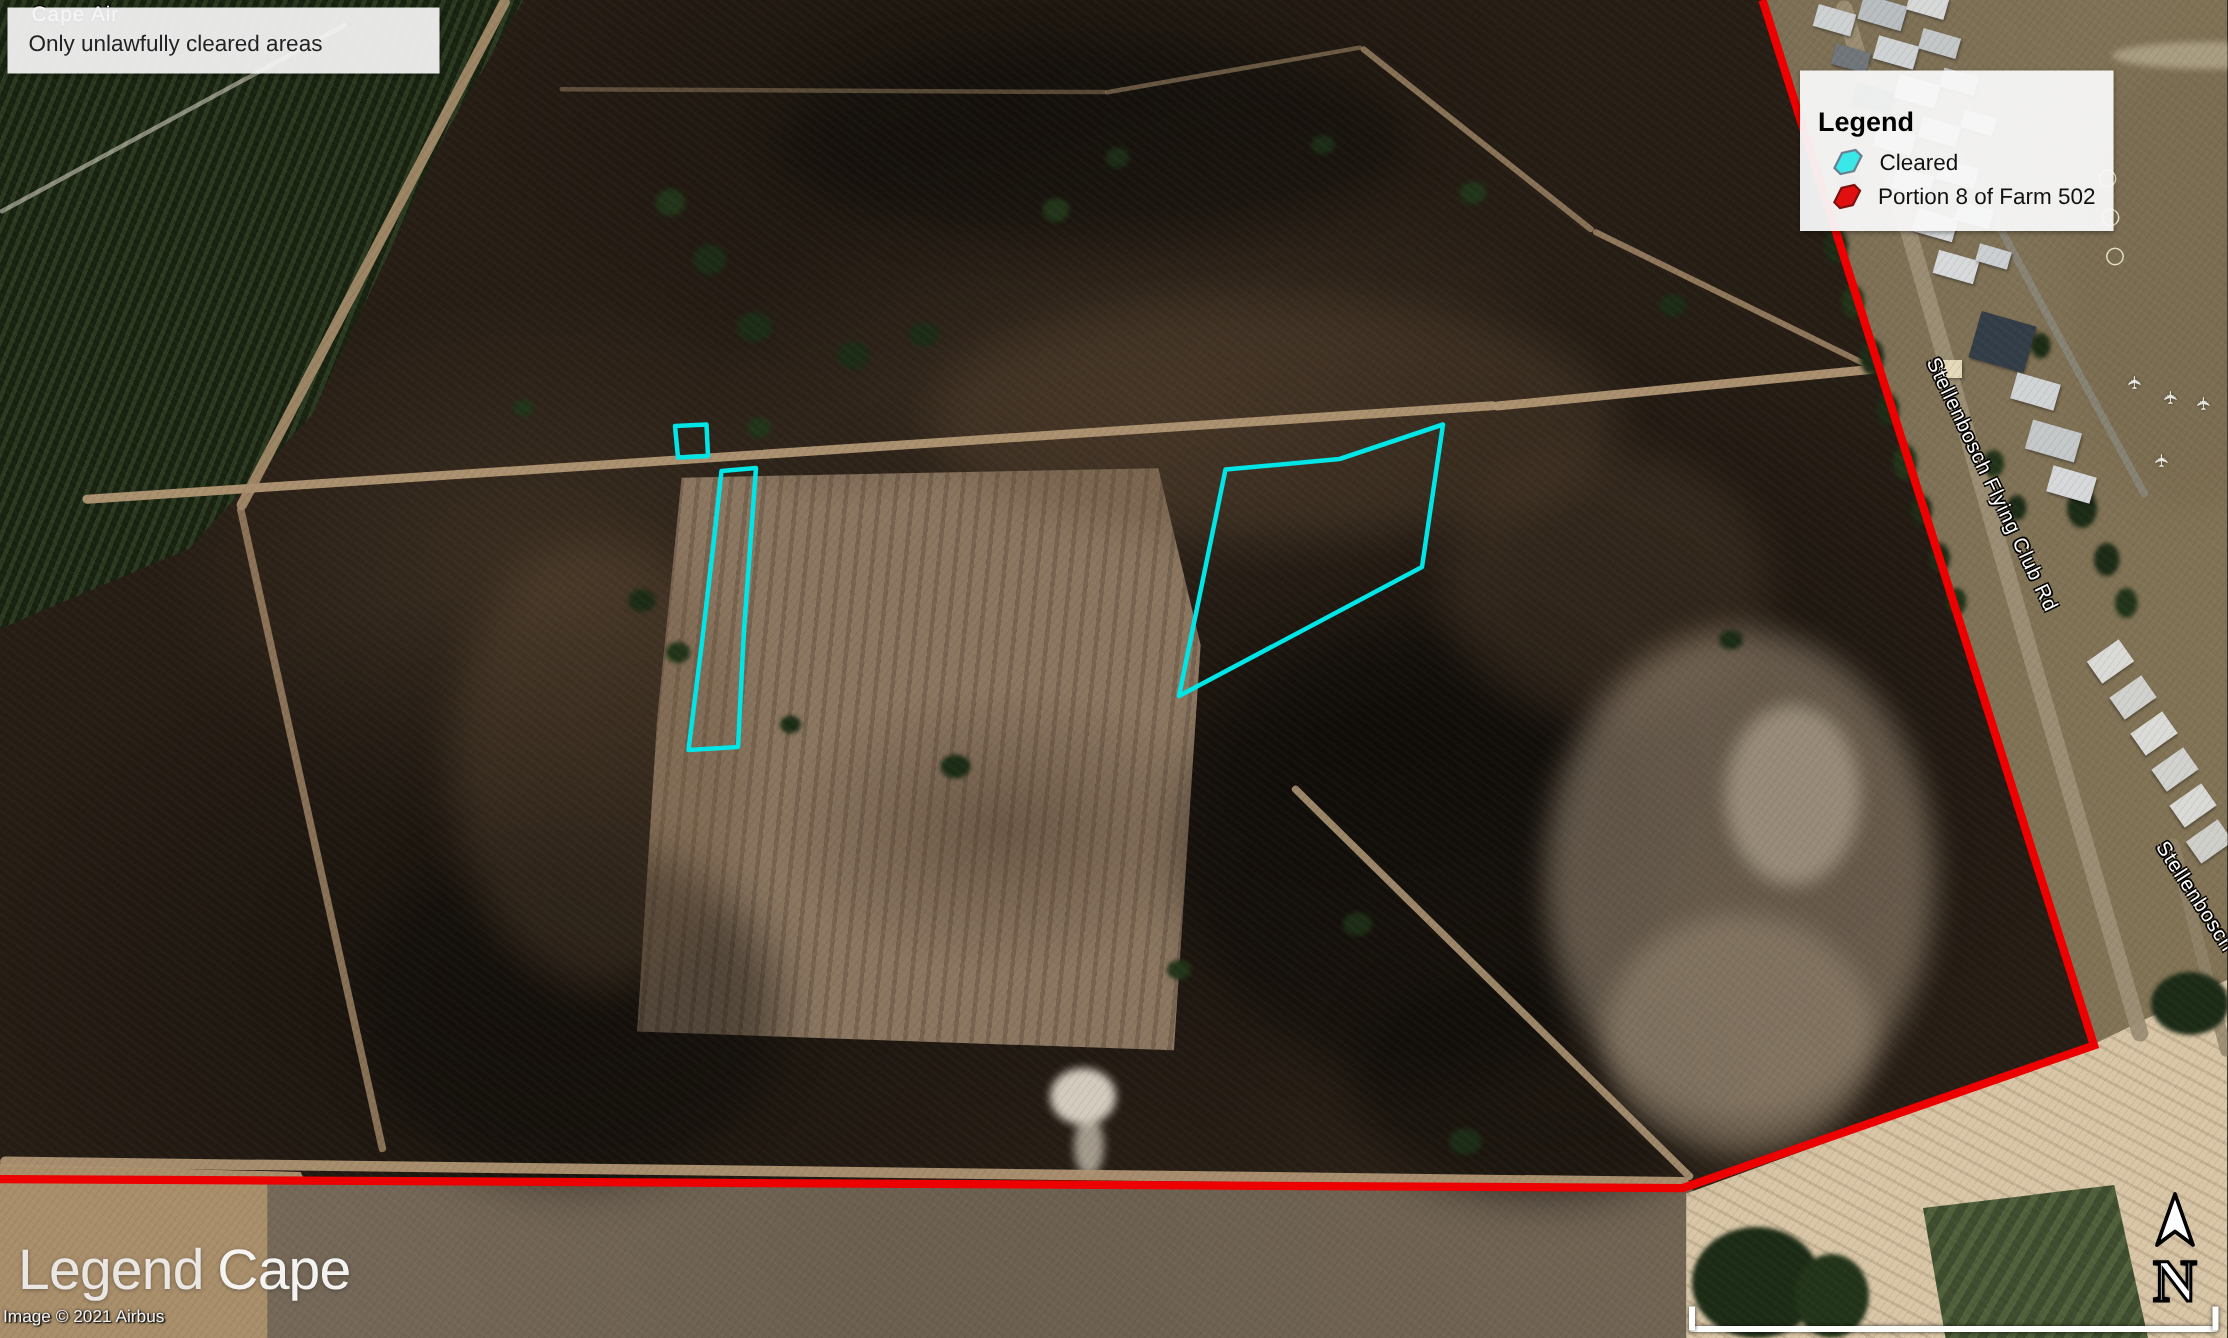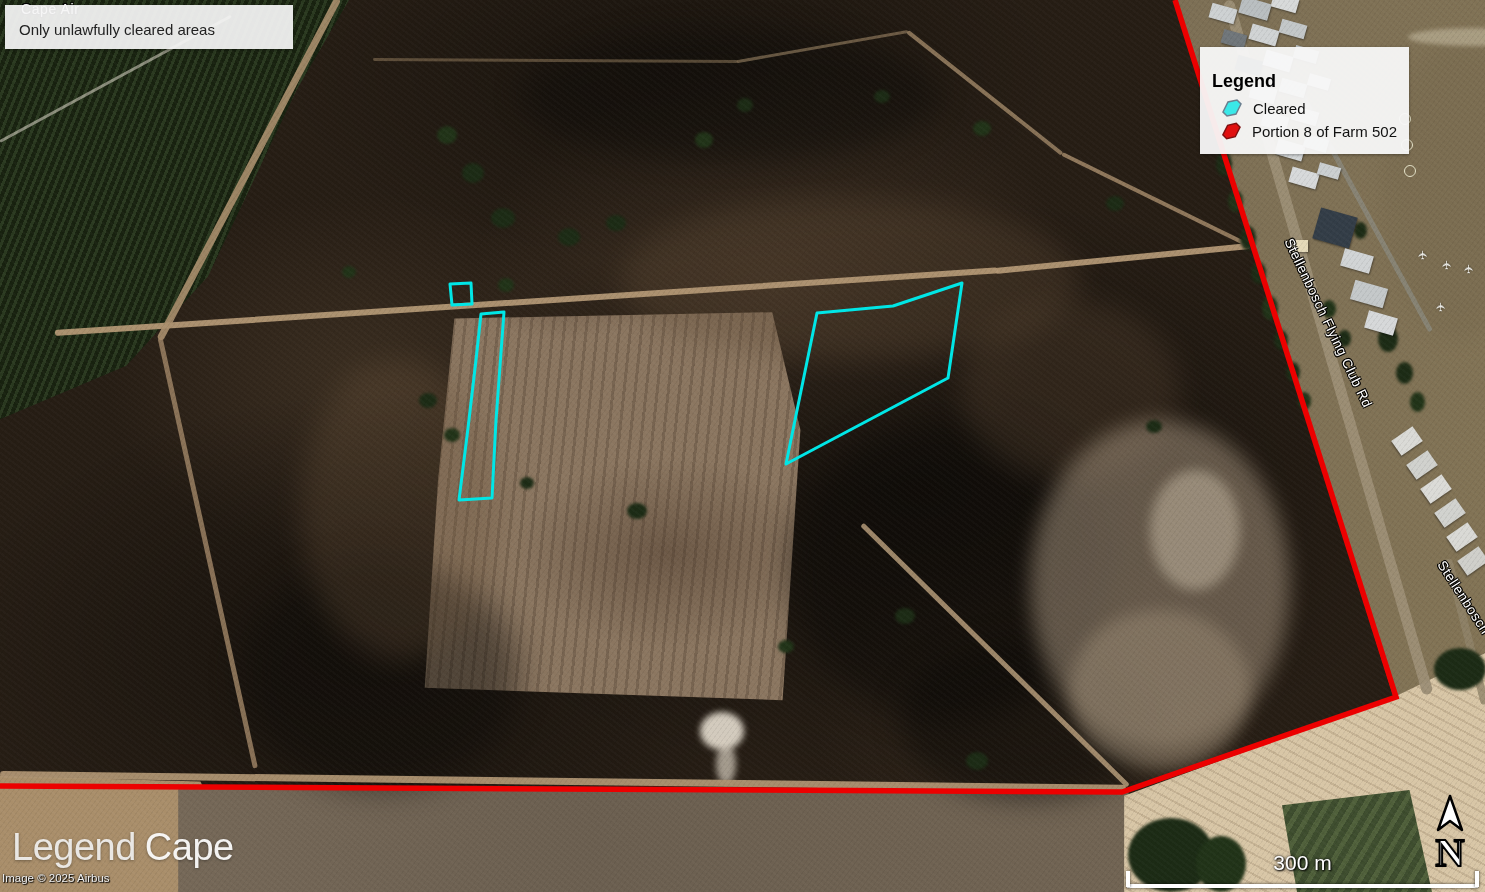--- a/index.html
+++ b/index.html
@@ -237,21 +237,20 @@
     </div>
   </div>
 
   <div id="north" class="abs">
     <svg width="44" height="38" viewBox="0 0 44 38">
       <polygon points="22,2 34,36 22,27 10,36" fill="#fff" stroke="#000" stroke-width="2.5" stroke-linejoin="round"></polygon>
     </svg>
     <div id="north-n">N</div>
   </div>
 
-  <div id="scalebar-label" class="abs">300 m</div>
   <div id="scalebar-line" class="abs"></div>
   <div class="abs scaletick" style="left:1126px;"></div>
   <div class="abs scaletick" style="left:1475px;"></div>
 
   <div id="ge-logo" class="abs"><span class="w1">Legend</span><span class="w2">Cape</span></div>
-  <div id="copyright" class="abs">Image © 2025 Airbus</div>
+  <div id="copyright" class="abs">Image © 2021 Airbus</div>
 
 </div>
 
 </body></html>

